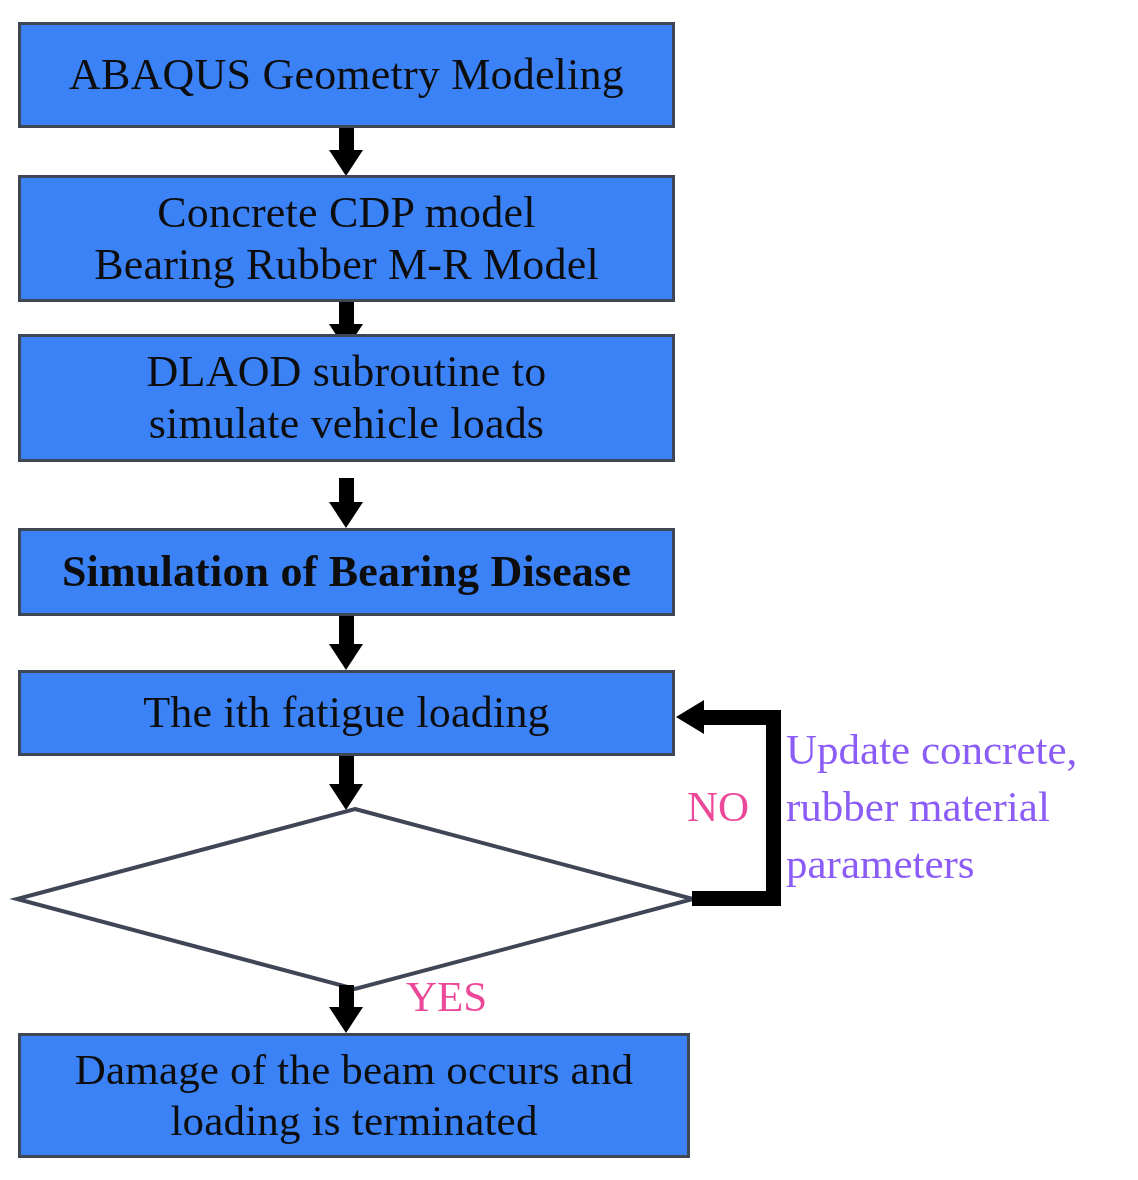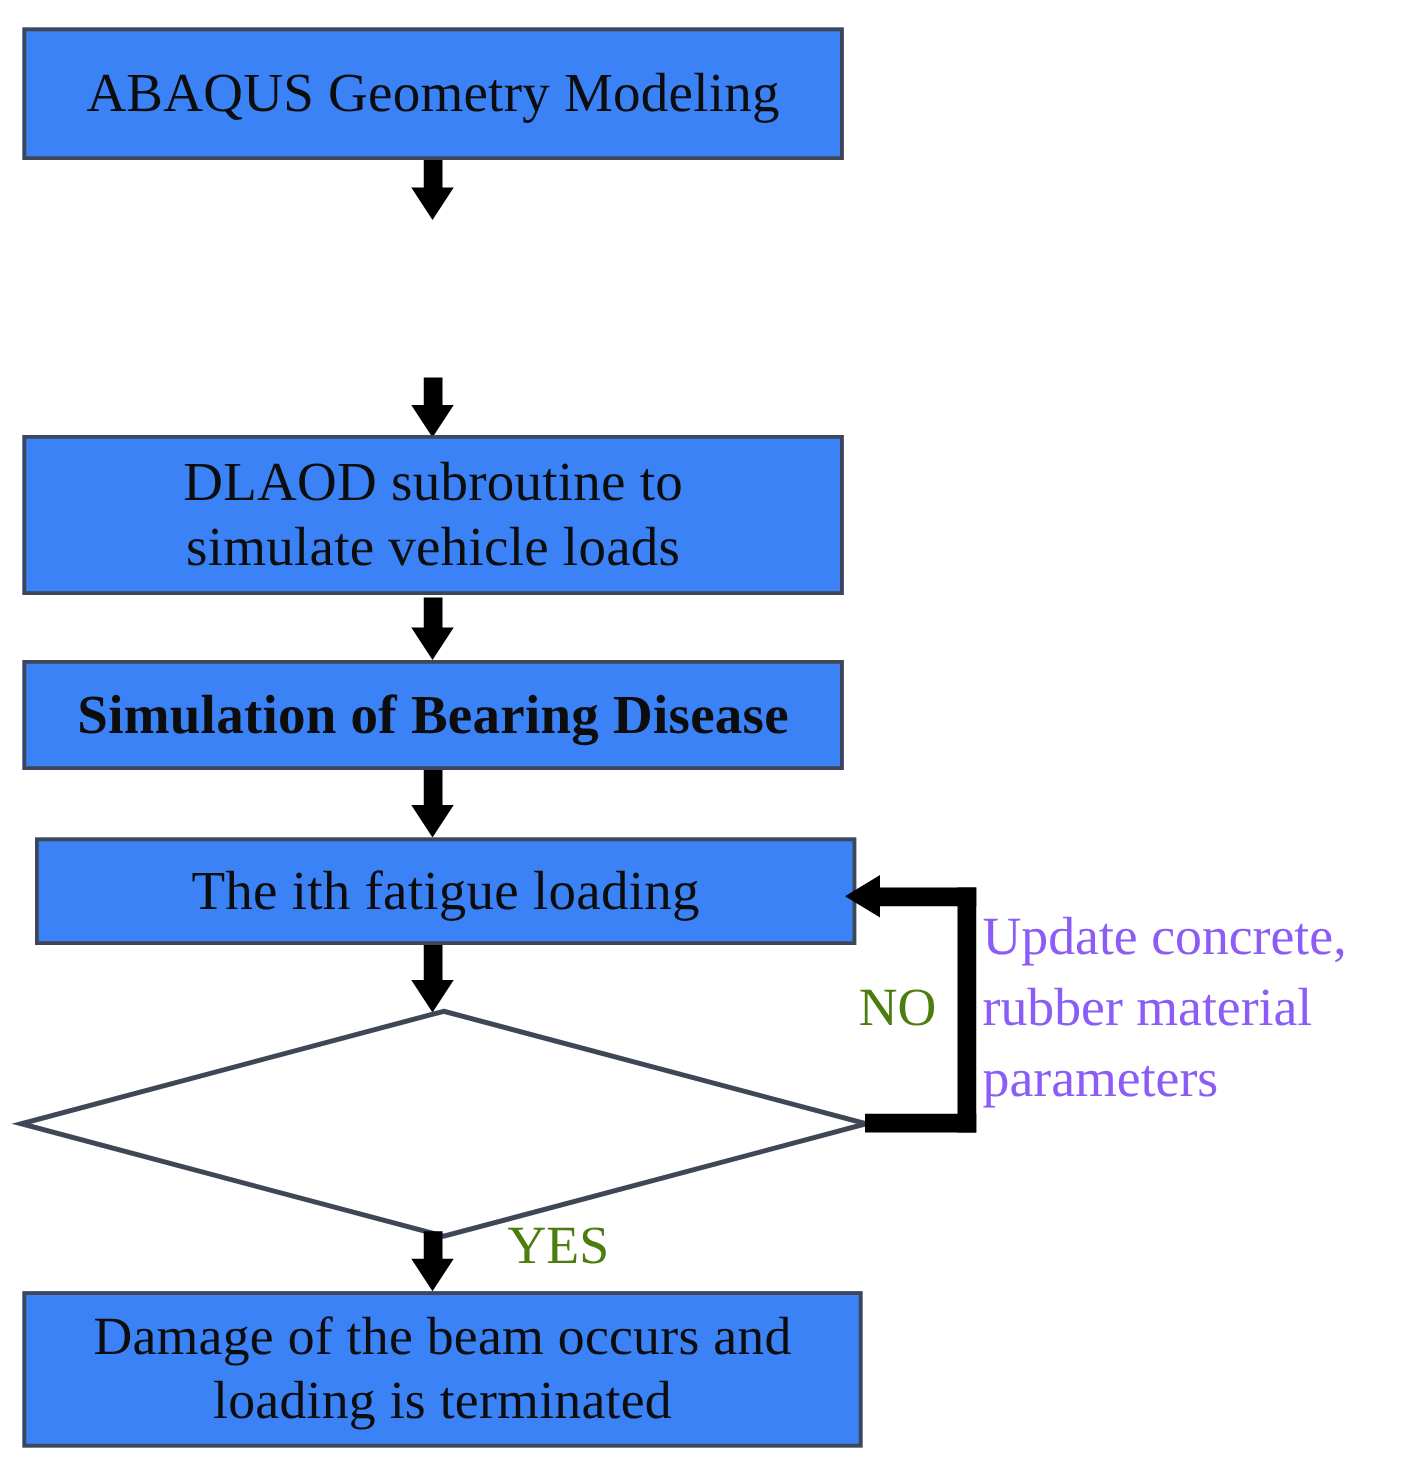--- a/index.html
+++ b/index.html
@@ -78,21 +78,21 @@
     position: absolute;
     width: 0;
     height: 0;
     border-top: 17px solid transparent;
     border-bottom: 17px solid transparent;
     border-right: 28px solid #000000;
   }
 
   .free-label {
     position: absolute;
-    color: #4d7c0f;
+    color: #ec4899;
     font-size: 43px;
     white-space: nowrap;
   }
   .side-text {
     position: absolute;
     color: #8b5cf6;
     font-size: 43px;
     line-height: 1.32;
     white-space: pre-line;
     text-align: left;
@@ -103,40 +103,44 @@
 
 <div id="canvas">
 
   <div class="node fs44" style="left:18px; top:22px; width:657px; height:106px;">
     <span class="txt">ABAQUS Geometry Modeling</span>
   </div>
 
   <div class="vline" style="left:339px; top:128px; width:15px; height:28px;"></div>
   <div class="arrow-down" style="left:329px; top:150px;"></div>
 
+  <div class="node fs44" style="left:18px; top:175px; width:657px; height:127px;">
+    <span class="txt">Concrete CDP model
+Bearing Rubber M-R Model</span>
+  </div>
 
   <div class="vline" style="left:339px; top:302px; width:15px; height:28px;"></div>
   <div class="arrow-down" style="left:329px; top:324px;"></div>
 
-  <div class="node fs44" style="left:18px; top:348px; width:657px; height:128px;">
+  <div class="node fs44" style="left:18px; top:334px; width:657px; height:128px;">
     <span class="txt">DLAOD subroutine to
 simulate vehicle loads</span>
   </div>
 
   <div class="vline" style="left:339px; top:478px; width:15px; height:30px;"></div>
   <div class="arrow-down" style="left:329px; top:502px;"></div>
 
   <div class="node fs44" style="left:18px; top:528px; width:657px; height:88px;font-weight:bold;">
     <span class="txt">Simulation of Bearing Disease</span>
   </div>
 
   <div class="vline" style="left:339px; top:616px; width:15px; height:34px;"></div>
   <div class="arrow-down" style="left:329px; top:644px;"></div>
 
-  <div class="node fs44" style="left:28px; top:670px; width:657px; height:86px;">
+  <div class="node fs44" style="left:18px; top:670px; width:657px; height:86px;">
     <span class="txt">The ith fatigue loading</span>
   </div>
 
   <div class="vline" style="left:339px; top:756px; width:15px; height:34px;"></div>
   <div class="arrow-down" style="left:329px; top:784px;"></div>
 
   <div class="diamond-wrap" style="left:14px; top:806px; width:682px; height:186px;">
     <svg width="682" height="186" viewBox="0 0 682 186" aria-hidden="true">
       <polygon points="341,3 679,93 341,183 3,93" fill="#ffffff" stroke="#3f4656" stroke-width="4" stroke-linejoin="miter"></polygon>
     </svg>

